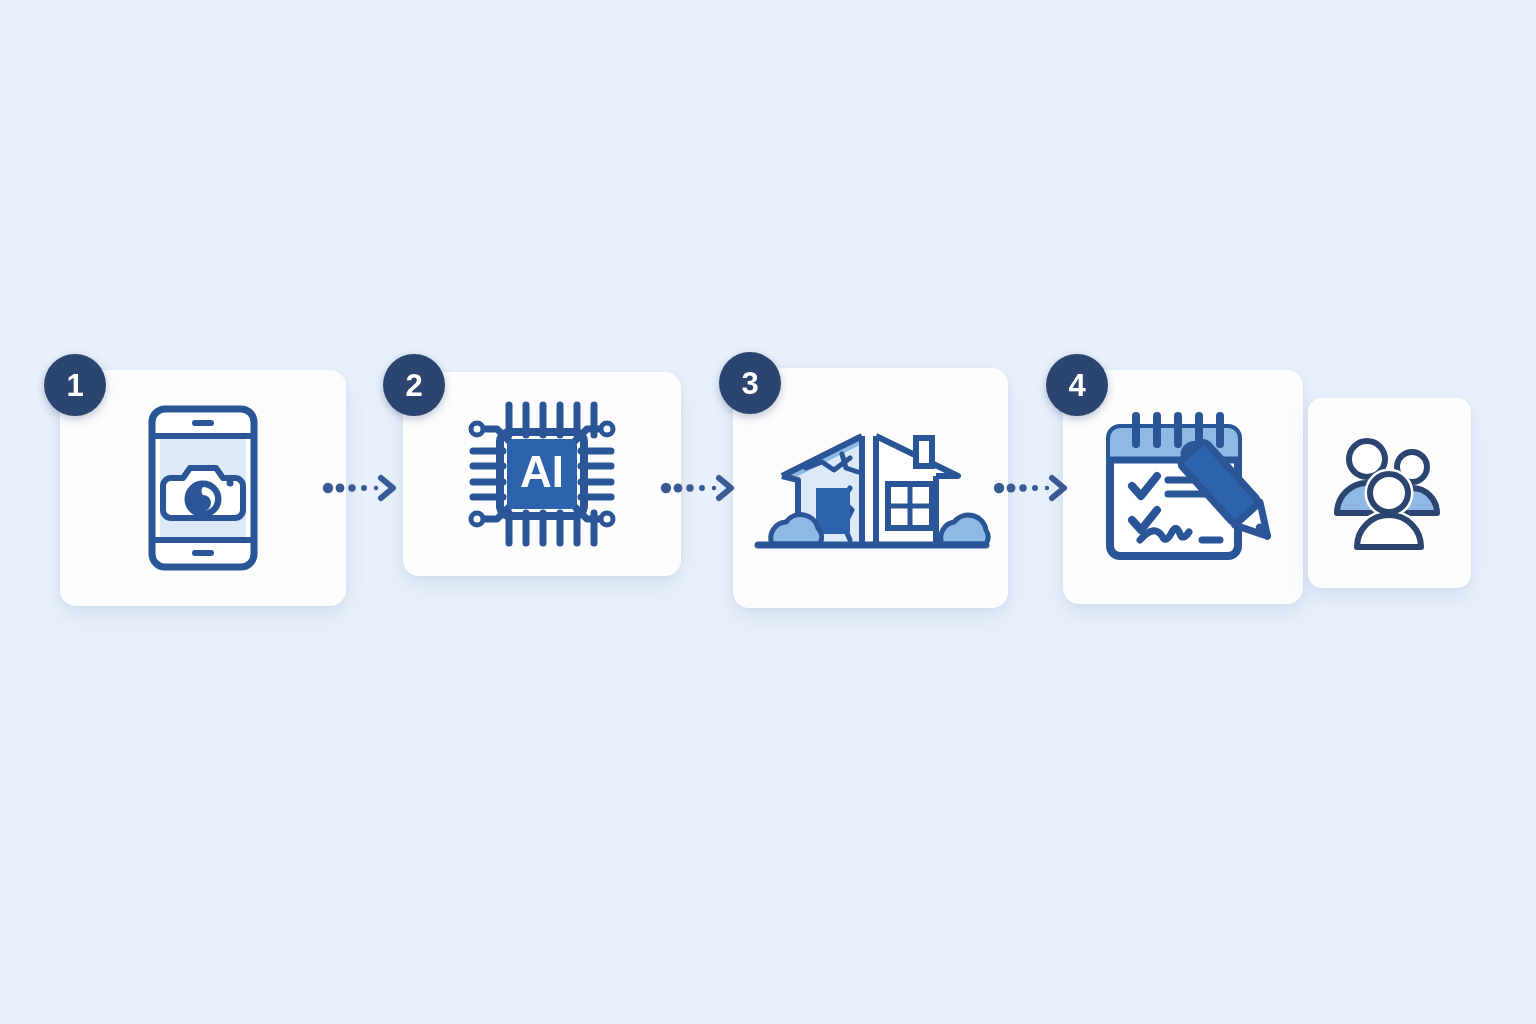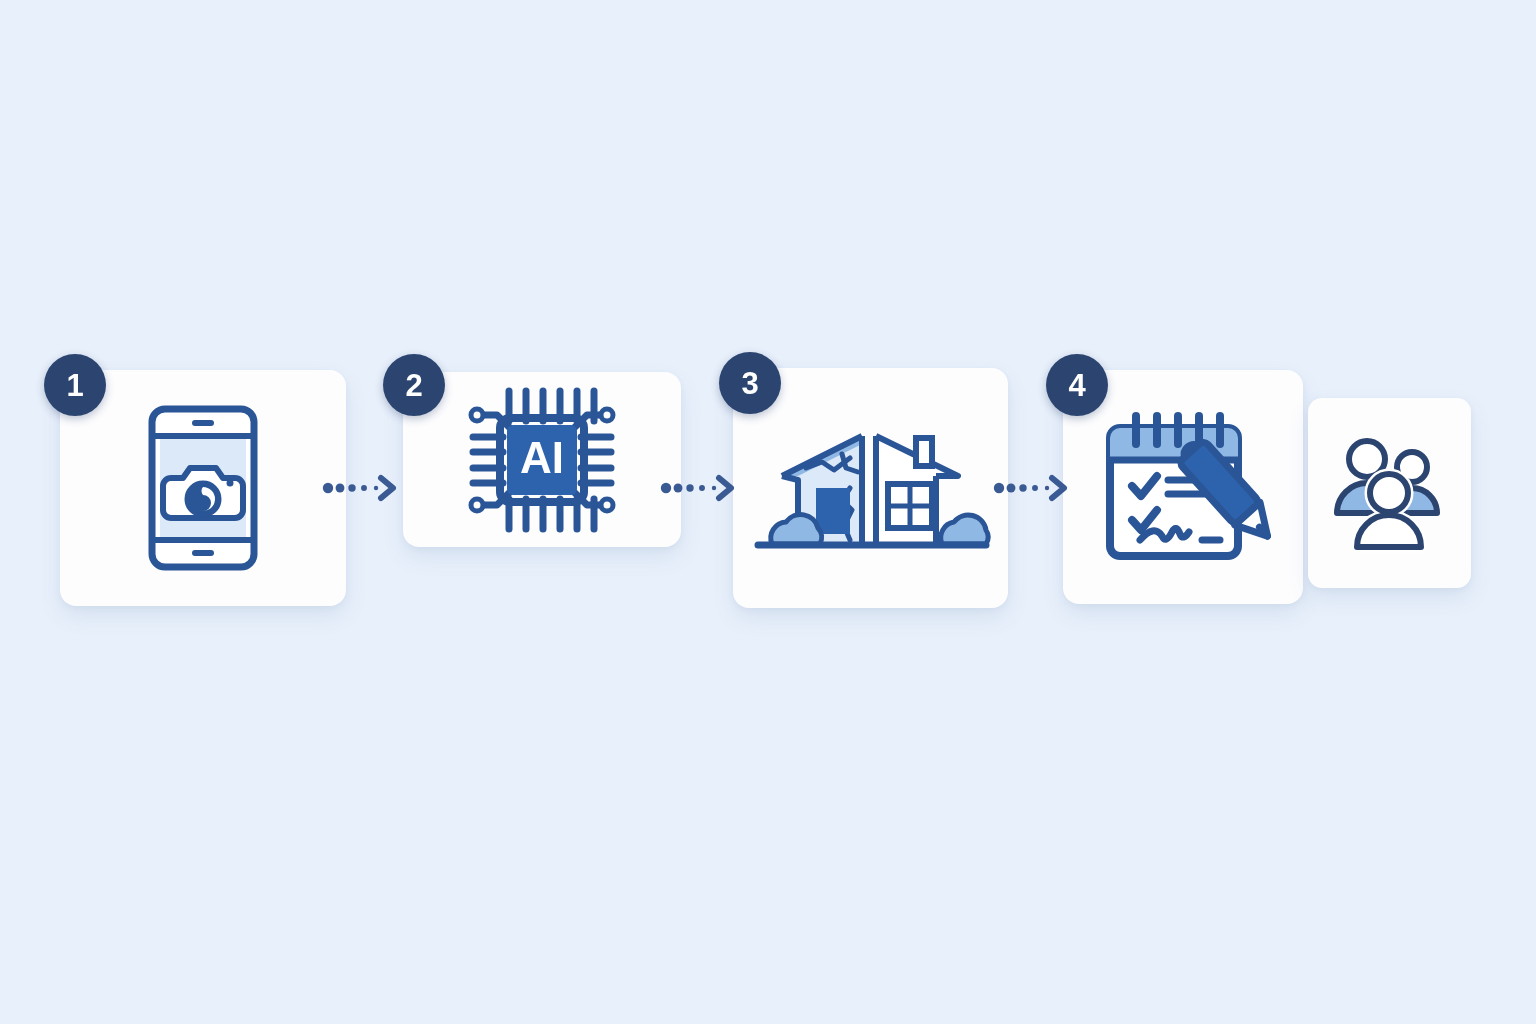--- a/index.html
+++ b/index.html
@@ -53,21 +53,21 @@
     <rect x="45" y="16" width="22" height="6" rx="3" fill="#2a5596"></rect>
     <rect x="45" y="146" width="22" height="6" rx="3" fill="#2a5596"></rect>
     <path d="M24 74 h12 l7-10 h26 l7 10 h12 a8 8 0 0 1 8 8 v24 a8 8 0 0 1 -8 8 h-64 a8 8 0 0 1 -8 -8 v-24 a8 8 0 0 1 8 -8 z" fill="#ffffff" stroke="#2a5596" stroke-width="6" stroke-linejoin="round"></path>
     <circle cx="56" cy="95" r="16" fill="#2a5596"></circle>
     <path d="M56 83 a12 12 0 0 1 0 24 a8 8 0 0 0 0 -16 a6 6 0 0 1 0 -8 z" fill="#ffffff"></path>
     <circle cx="56" cy="95" r="16" fill="none" stroke="#2a5596" stroke-width="5"></circle>
     <circle cx="83" cy="79" r="3.5" fill="#2a5596"></circle>
   </svg>
     </div>
     <div class="badge" style="left: 44px; top: 354px;">1</div>
-    <div class="card" style="left: 403px; top: 372px; width: 278px; height: 175px;">
+    <div class="card" style="left: 403px; top: 372px; width: 278px; height: 204px;">
   <svg class="icon-wrap" width="150" height="150" viewBox="0 0 150 150">
     <line x1="42" y1="6" x2="42" y2="36" stroke="#2a5596" stroke-width="7" stroke-linecap="round"></line>
         <line x1="42" y1="114" x2="42" y2="144" stroke="#2a5596" stroke-width="7" stroke-linecap="round"></line>
         <line x1="59" y1="6" x2="59" y2="36" stroke="#2a5596" stroke-width="7" stroke-linecap="round"></line>
         <line x1="59" y1="114" x2="59" y2="144" stroke="#2a5596" stroke-width="7" stroke-linecap="round"></line>
         <line x1="76" y1="6" x2="76" y2="36" stroke="#2a5596" stroke-width="7" stroke-linecap="round"></line>
         <line x1="76" y1="114" x2="76" y2="144" stroke="#2a5596" stroke-width="7" stroke-linecap="round"></line>
         <line x1="93" y1="6" x2="93" y2="36" stroke="#2a5596" stroke-width="7" stroke-linecap="round"></line>
         <line x1="93" y1="114" x2="93" y2="144" stroke="#2a5596" stroke-width="7" stroke-linecap="round"></line>
         <line x1="110" y1="6" x2="110" y2="36" stroke="#2a5596" stroke-width="7" stroke-linecap="round"></line>

